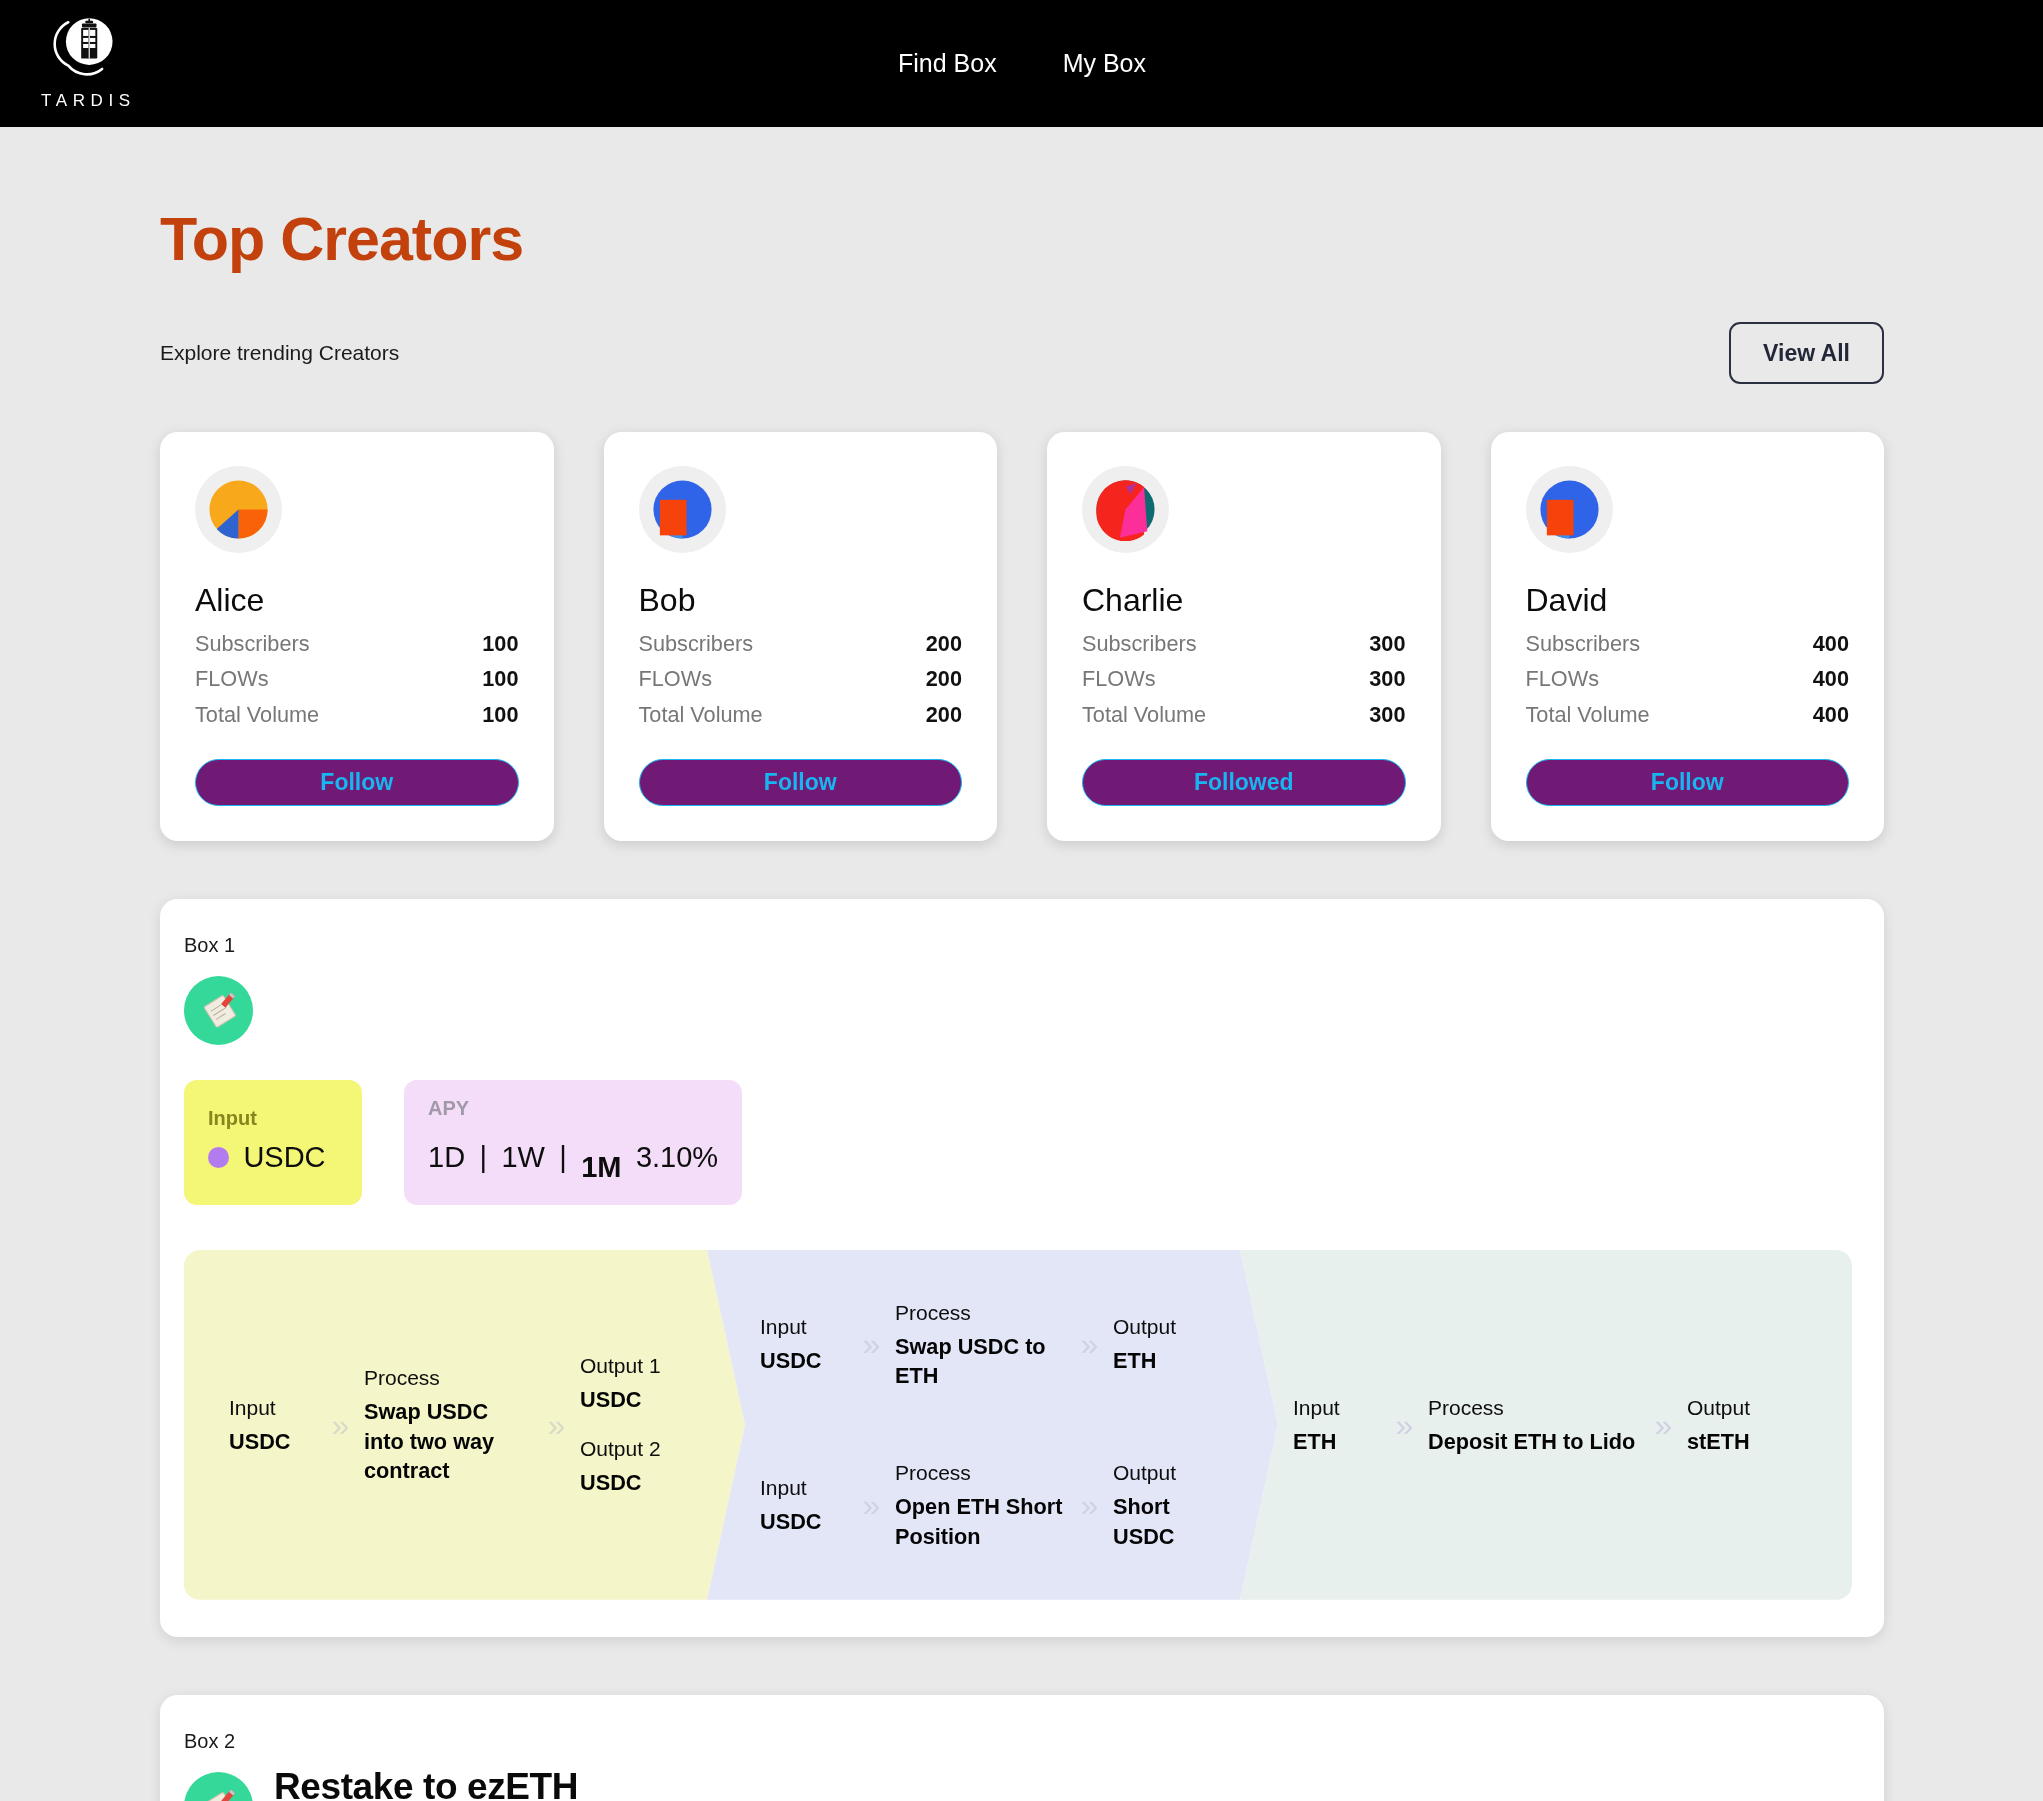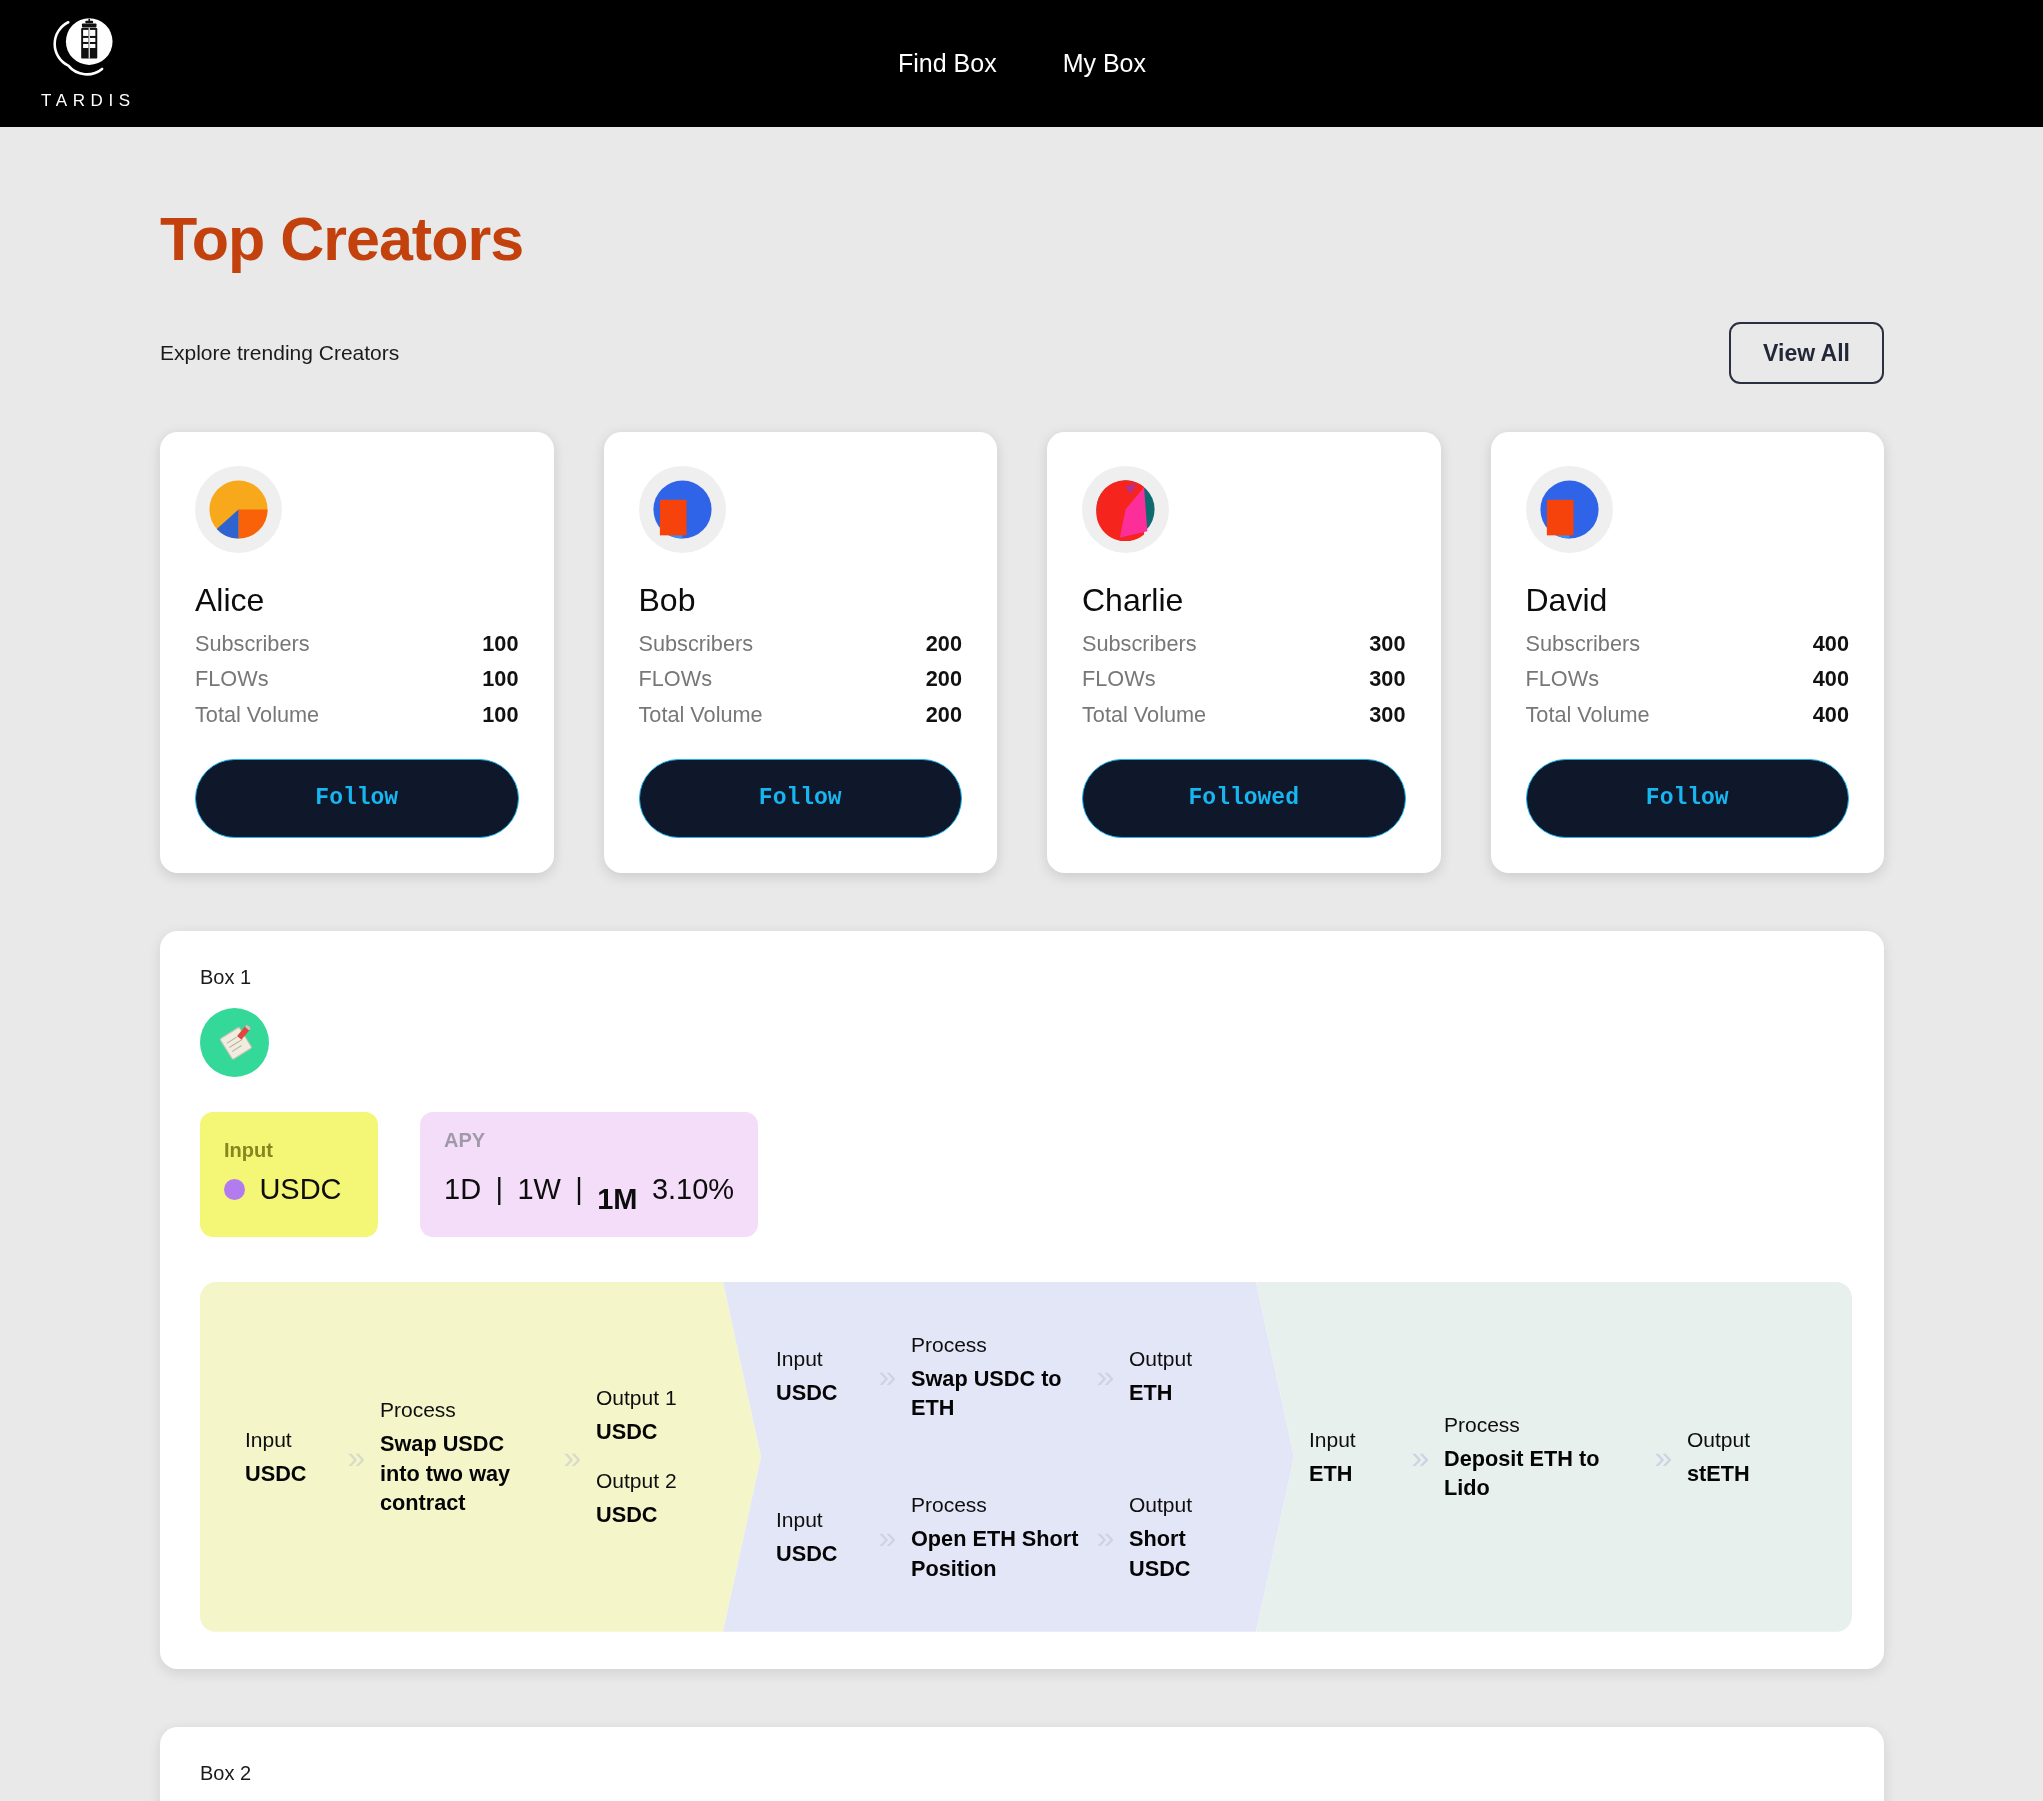--- a/index.html
+++ b/index.html
@@ -148,39 +148,39 @@
   }
   .stat-value {
     font-size: 21.7px;
     color: #111111;
     font-weight: 700;
   }
 
   .follow-btn {
     width: 100%;
     margin-top: 26px;
-    background: #0f172a;
+    background: #701a75;
     border: 1.6px solid #18b6f0;
     border-radius: 801px;
     color: #18b6f0;
     font-size: 23px;
     font-weight: 700;
-    font-family: Liberation Mono, monospace;
-    padding: 27px 0;
+    font-family: Liberation Sans, sans-serif;
+    padding: 11px 0;
     cursor: pointer;
     line-height: 1;
   }
 
   
   .box-card {
     background: #ffffff;
     border-radius: 17.6px;
     box-shadow: 0 3.2px 13px rgba(0,0,0,0.10);
     margin-top: 58px;
-    padding: 35px 32px 37px 40px;
+    padding: 35px 32px 37px 24px;
   }
   .box-label {
     font-size: 20px;
     color: #1a1a1a;
     font-weight: 400;
   }
   .box-head {
     display: flex;
     align-items: flex-start;
     gap: 21px;

